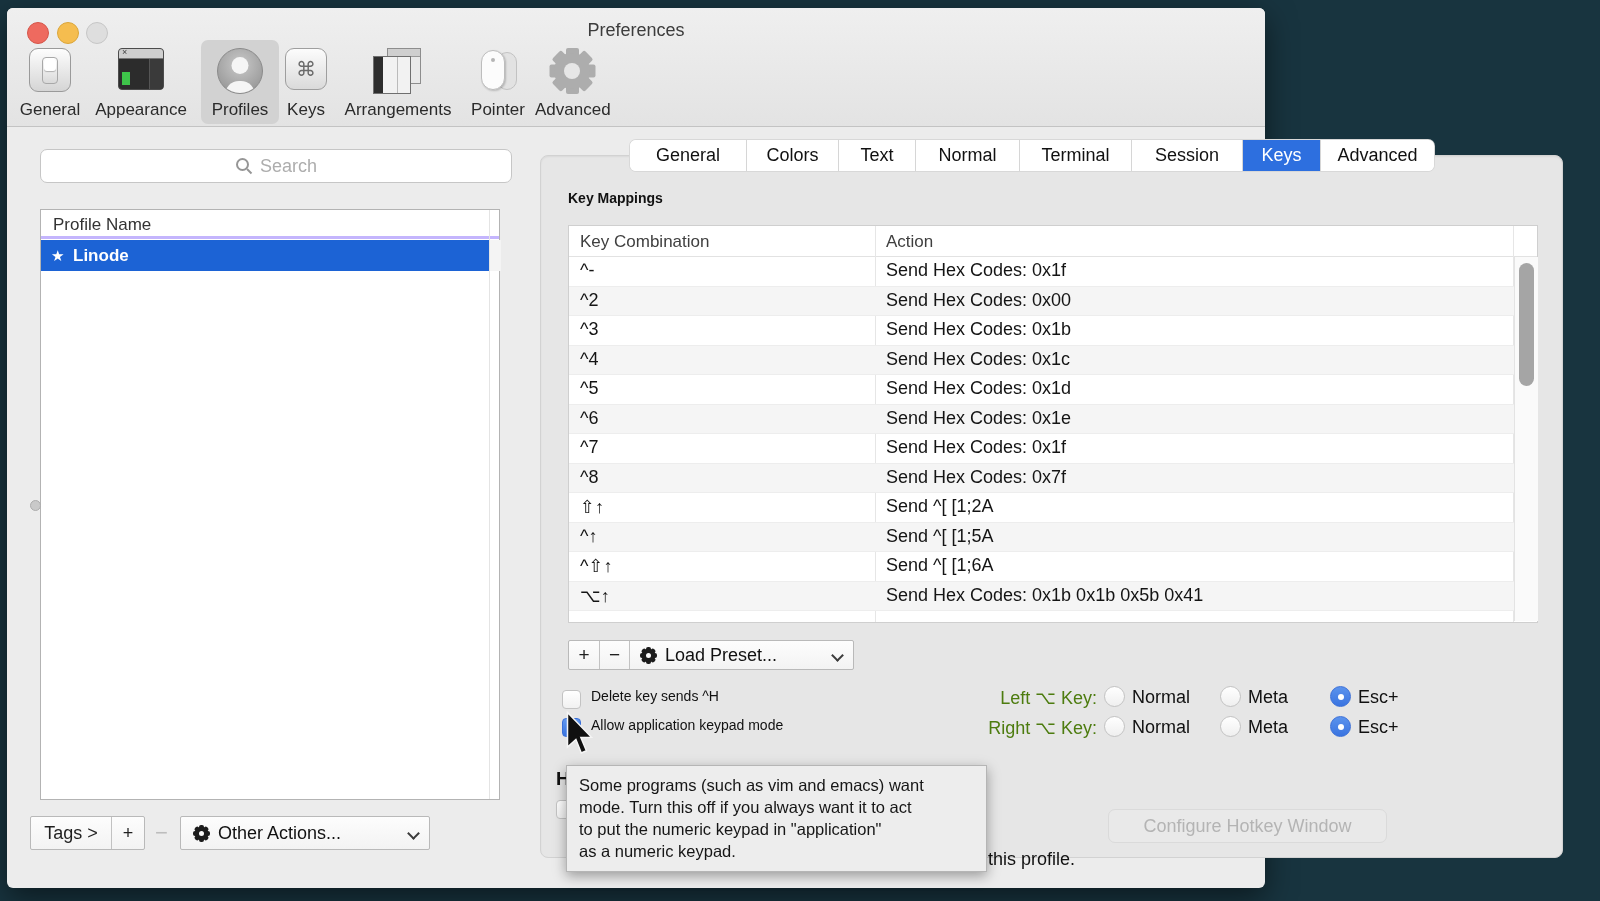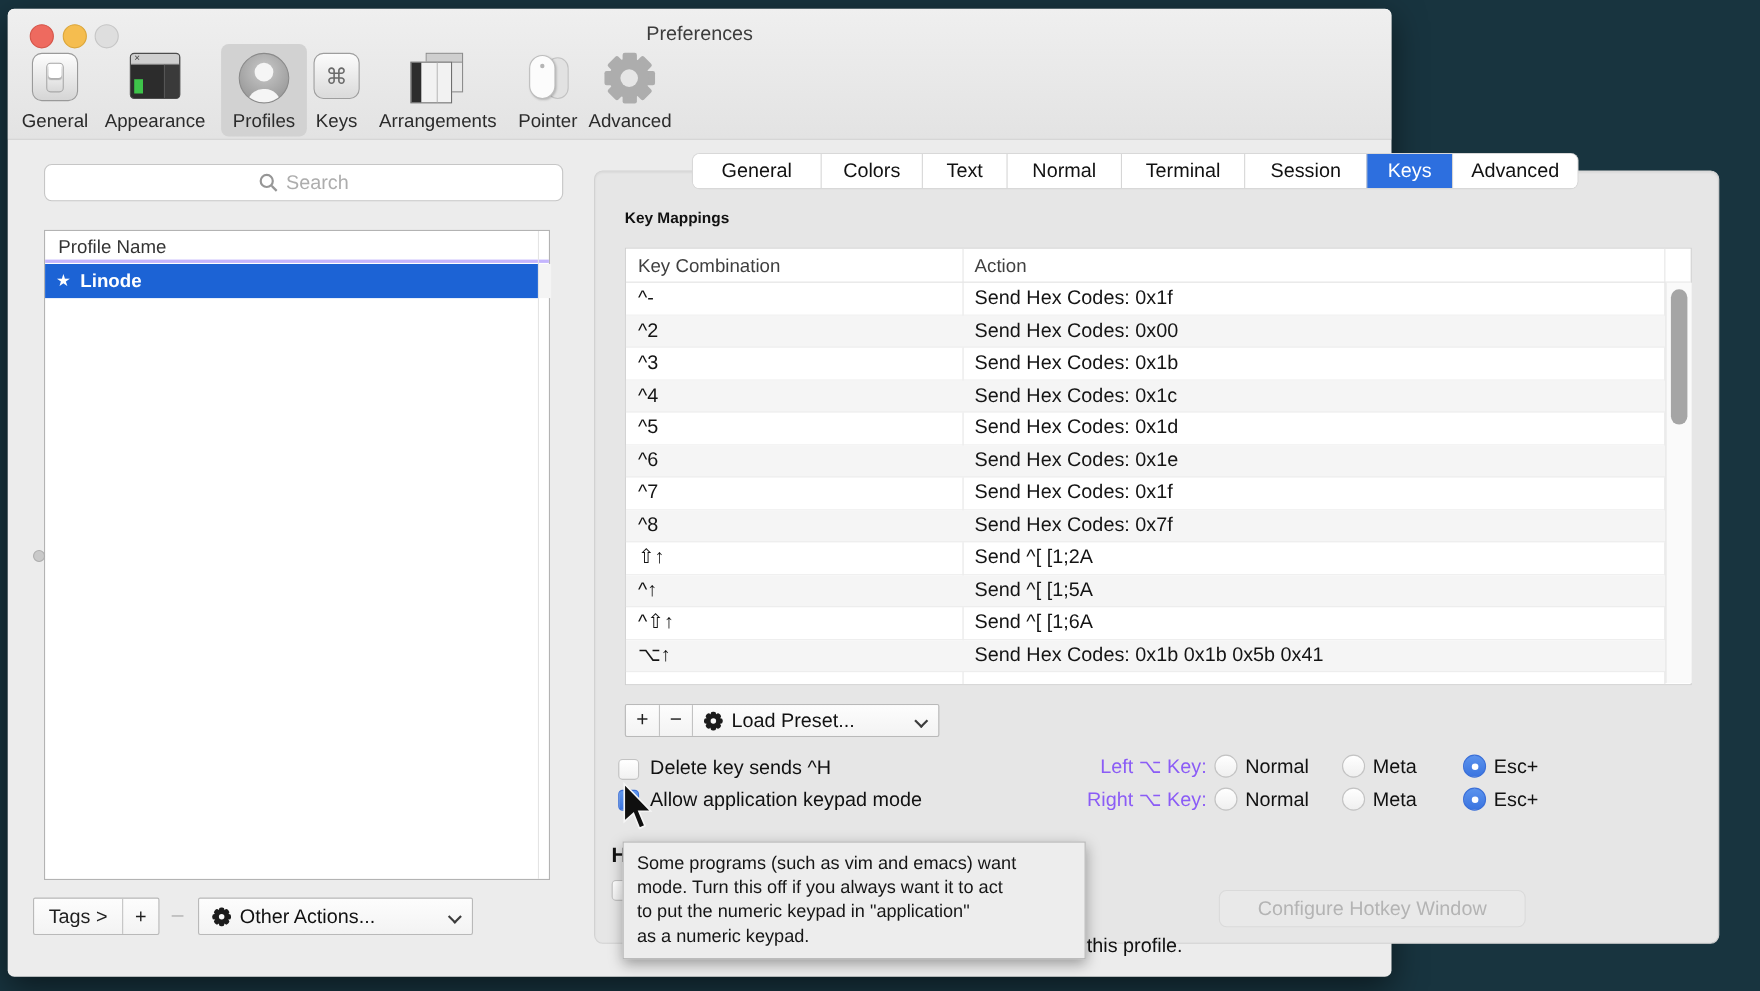--- a/index.html
+++ b/index.html
@@ -120,28 +120,28 @@
   .sb-thumb { position:absolute; left:4px; top:6px; width:15px; height:123px; border-radius:8px; background:#a5a5a5; }
 
   .kp-grp { left:561px; top:632px; height:30px; }
   .kp-grp .cell { font-size:19px; }
   .dd-label { font-size:18px; color:#111; margin:0 8px; }
 
   .cb { width:19px; height:19px; border-radius:4px; border:1px solid #c3c3c3;
         background:linear-gradient(#fff,#f1f1f1); position:absolute; }
   .cb.on { background:linear-gradient(#6097ee,#3a74e0); border-color:#3a6fd8; }
   .cb.on:after { content:"✓"; position:absolute; left:3px; top:-1px; color:#fff; font-size:15px; font-weight:700; }
-  .cb-label { position:absolute; font-size:18px; color:#111; }
+  .cb-label { position:absolute; font-size:14px; color:#111; }
 
   .radio { width:21px; height:21px; border-radius:50%; border:1px solid #c3c3c3;
            background:linear-gradient(#fff,#efefef); position:absolute; }
   .radio.on { background:linear-gradient(#5b93ed,#3a74e0); border-color:#3a6fd8; }
   .radio.on:after { content:""; position:absolute; left:6.5px; top:6.5px; width:6px; height:6px; border-radius:50%; background:#fff; }
   .ro-label { position:absolute; font-size:18px; color:#111; }
-  .ro-caption { position:absolute; width:140px; text-align:right; font-size:18px; color:#8b5cf6; }
+  .ro-caption { position:absolute; width:140px; text-align:right; font-size:18px; color:#4d7c0f; }
 
   .h-visible { position:absolute; left:549px; top:760px; font-size:19px; font-weight:700; color:#111; }
   .cb-hidden { left:549px; top:792px; }
   .profile-sentence { position:absolute; left:981px; top:808px; font-size:18px; color:#111;margin-top:33px; }
   .cfg-btn { position:absolute; left:1101px; top:801px; width:279px; height:34px; border-radius:7px;
              background:#e9e9e9; border:1px solid #dadada; color:#b4b4b4; font-size:18px;
              text-align:center; line-height:32px; }
 
   .tooltip { position:absolute; left:559px; top:757px; width:421px; background:#ededed;
              border:1px solid #b5b5b5; box-shadow:0 4px 12px rgba(0,0,0,.35);

